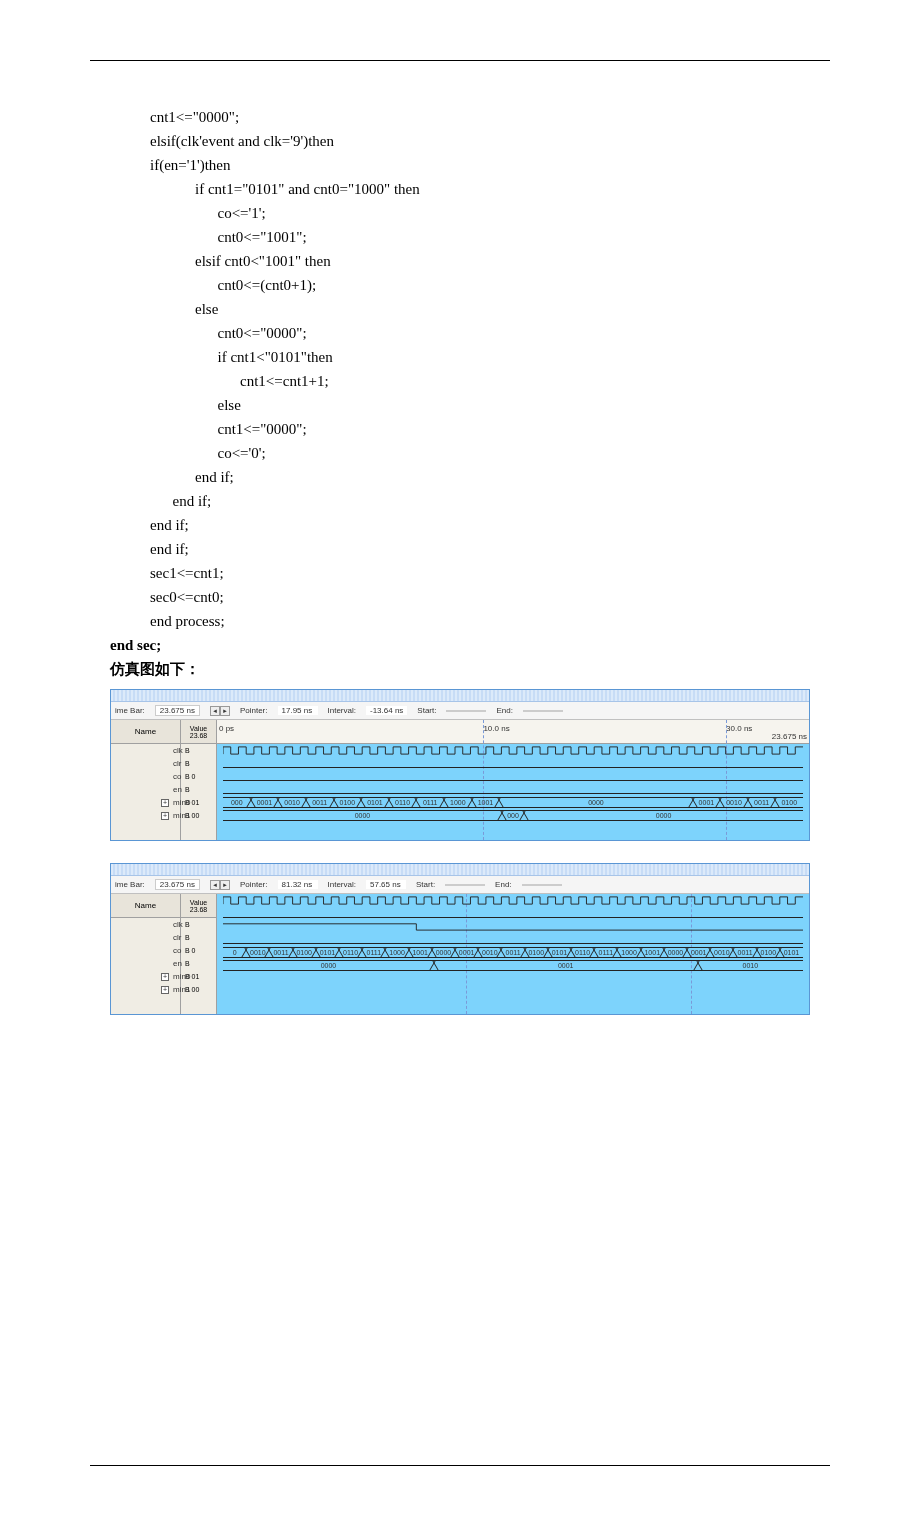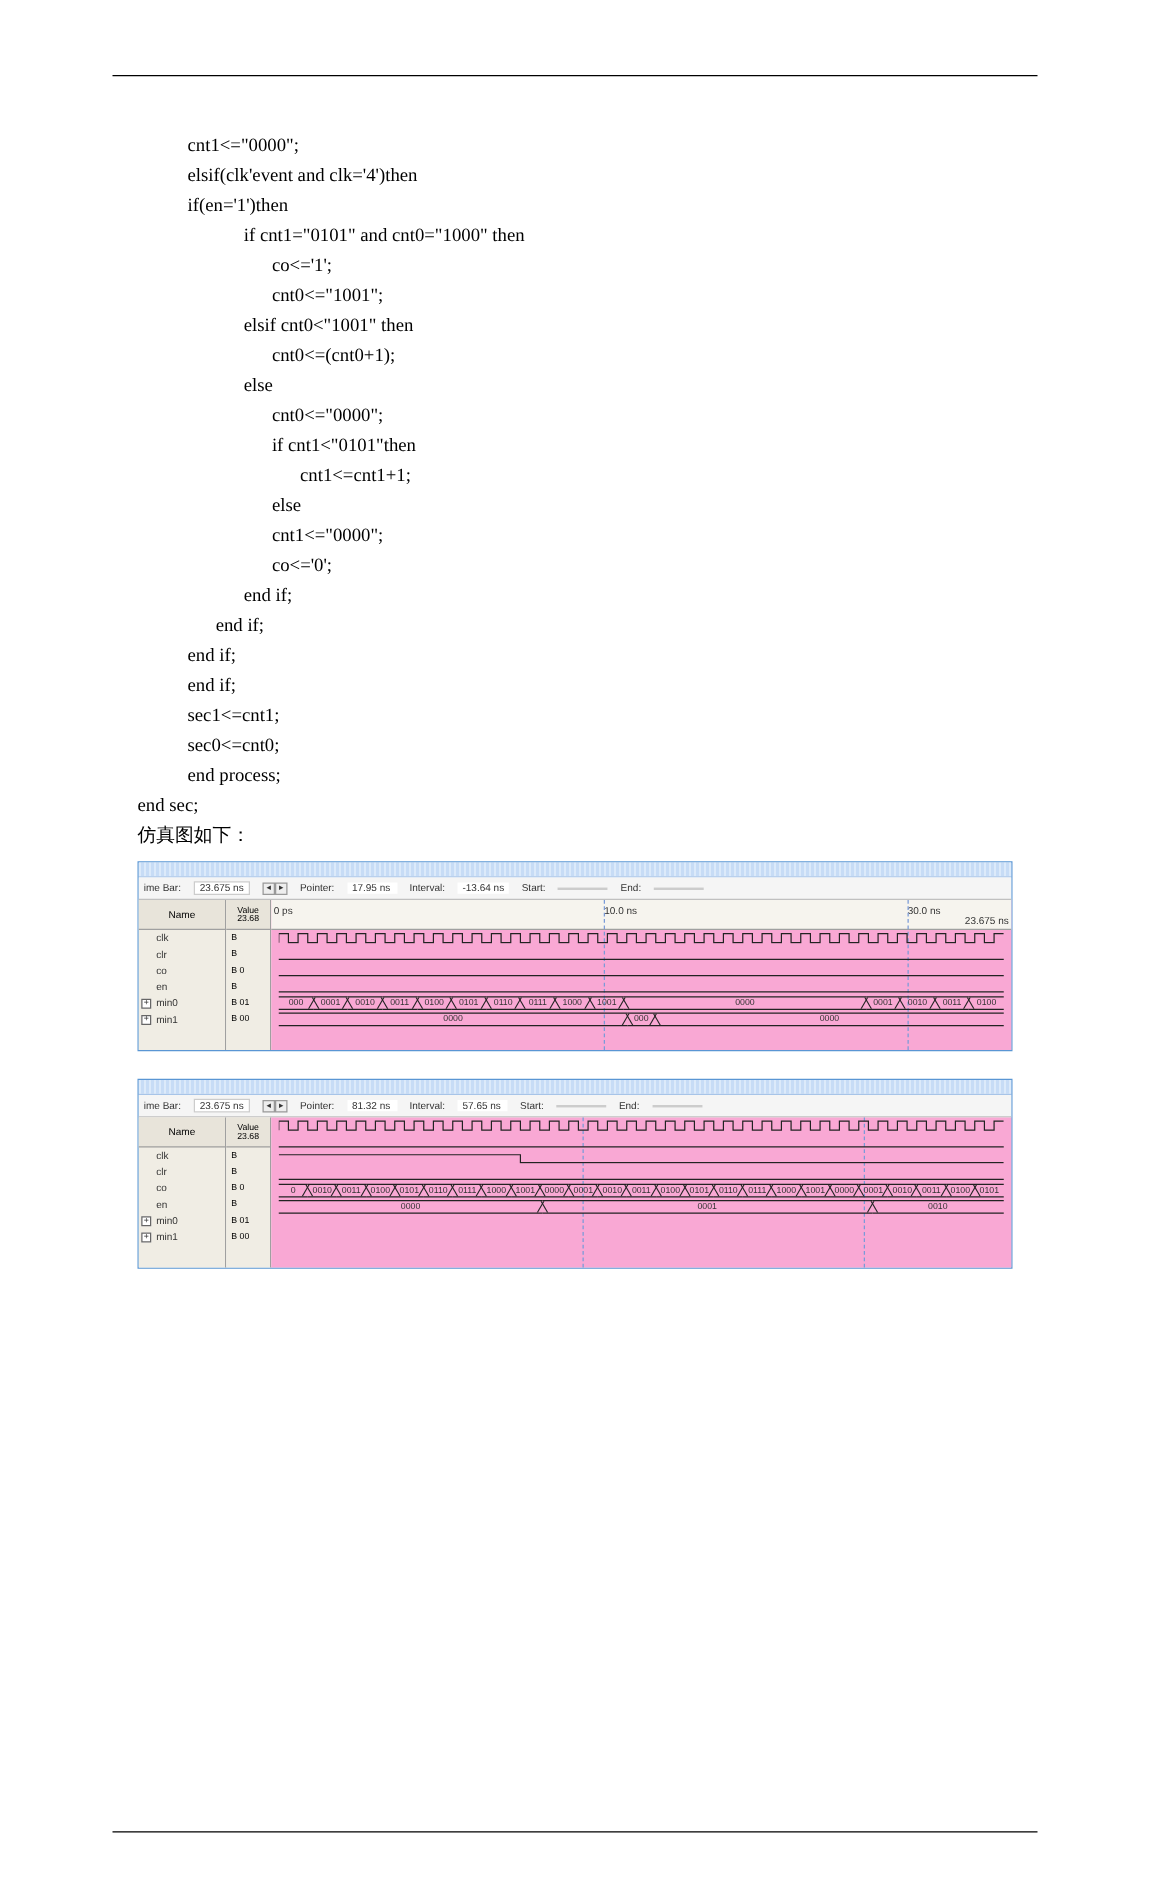--- a/index.html
+++ b/index.html
@@ -19,20 +19,21 @@
     font-family: "Times New Roman", serif;
     font-size: 15px;
     line-height: 1.6;
     white-space: pre;
     padding-left: 60px;
   }
   .cmt {
     font-size: 15px;
     line-height: 1.6;
     padding-left: 20px;
+    font-weight: bold;
   }
   .sim-panel {
     border: 1px solid #5a96d4;
     background: #ffffff;
     margin: 8px 20px;
     font-family: Liberation Sans, sans-serif;
     font-size: 8px;
   }
   .sim-hatch {
     height: 12px;
@@ -70,20 +71,21 @@
     font-size: 8px;
   }
   .sim-names-cell {
     height: 13px;
     display: flex;
     align-items: center;
     padding-left: 14px;
     font-size: 8px;
     color: #333;
     position: relative;
+    margin-left: 48px;
   }
   .plus-icon {
     position: absolute;
     left: 2px;
     width: 8px;
     height: 8px;
     border: 1px solid #666;
     font-size: 7px;
     line-height: 6px;
     text-align: center;
@@ -107,21 +109,21 @@
   .sim-values-cell {
     height: 13px;
     display:flex;
     align-items:center;
     justify-content:flex-start;
     padding-left: 4px;
     font-size: 7px;
   }
   .sim-wave {
     flex: 1;
-    background: #f9a8d4;
+    background: #7dd3fc;
     position: relative;
   }
   .sim-ruler {
     height: 24px;
     border-bottom: 1px solid #a0a0a0;
     display:flex;
     background:#f6f4ee;
     font-size: 8px;
     position: relative;
   }
@@ -190,21 +192,21 @@
     font-size: 13px;
   }
 </style>
 </head>
 <body>
 
 <div class="top-line"></div>
 
 <div class="code-block">
 <span>cnt1&lt;="0000";</span>
-<span>elsif(clk'event and clk='4')then</span>
+<span>elsif(clk'event and clk='9')then</span>
 <span>if(en='1')then</span>
             <span>if cnt1="0101" and cnt0="1000" then</span>
                   <span>co&lt;='1';</span>
                   <span>cnt0&lt;="1001";</span>
             <span>elsif cnt0&lt;"1001" then</span>
                   <span>cnt0&lt;=(cnt0+1);</span>
             <span>else</span>
                   <span>cnt0&lt;="0000";</span>
                   <span>if cnt1&lt;"0101"then</span>
                         <span>cnt1&lt;=cnt1+1;</span>

